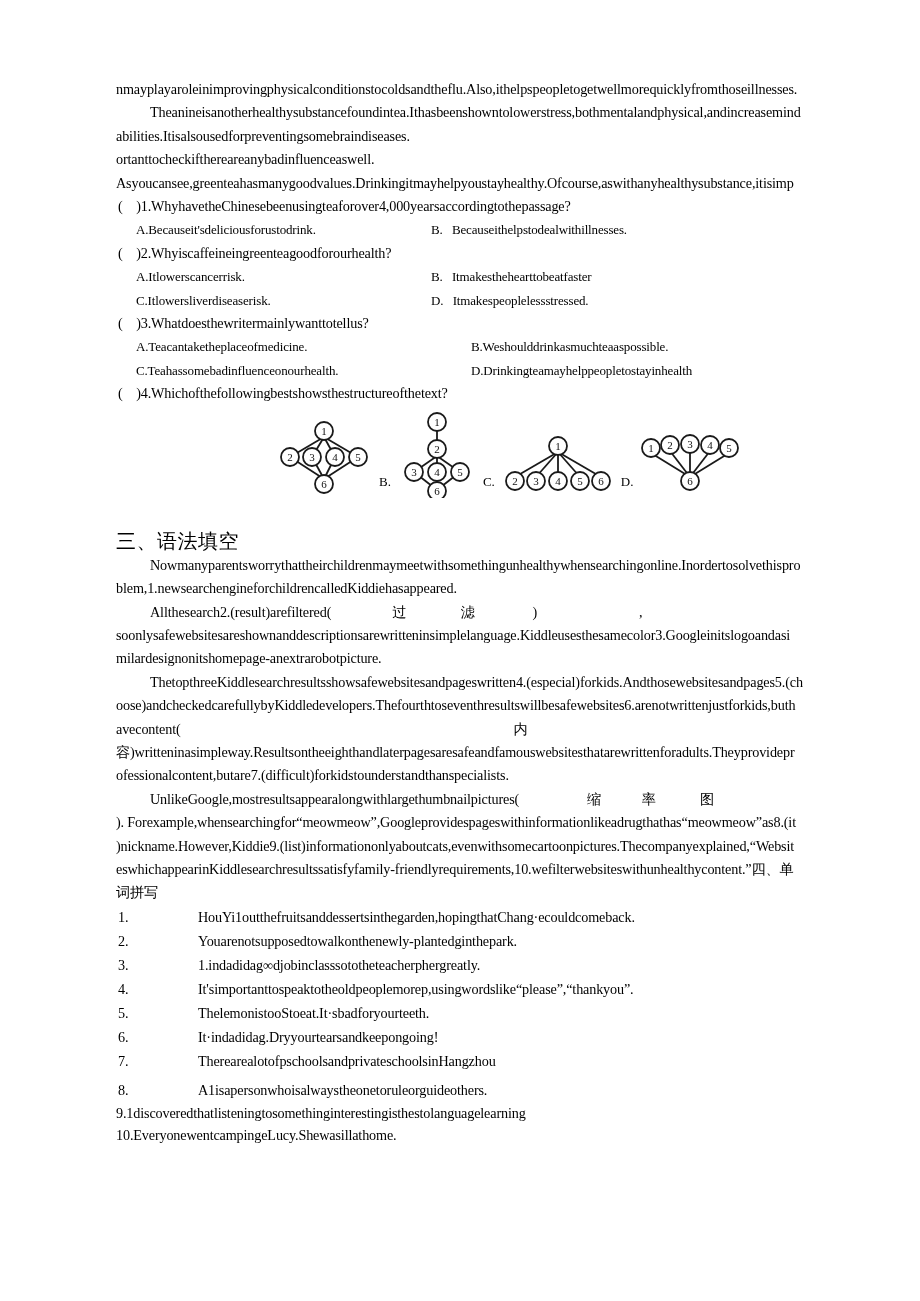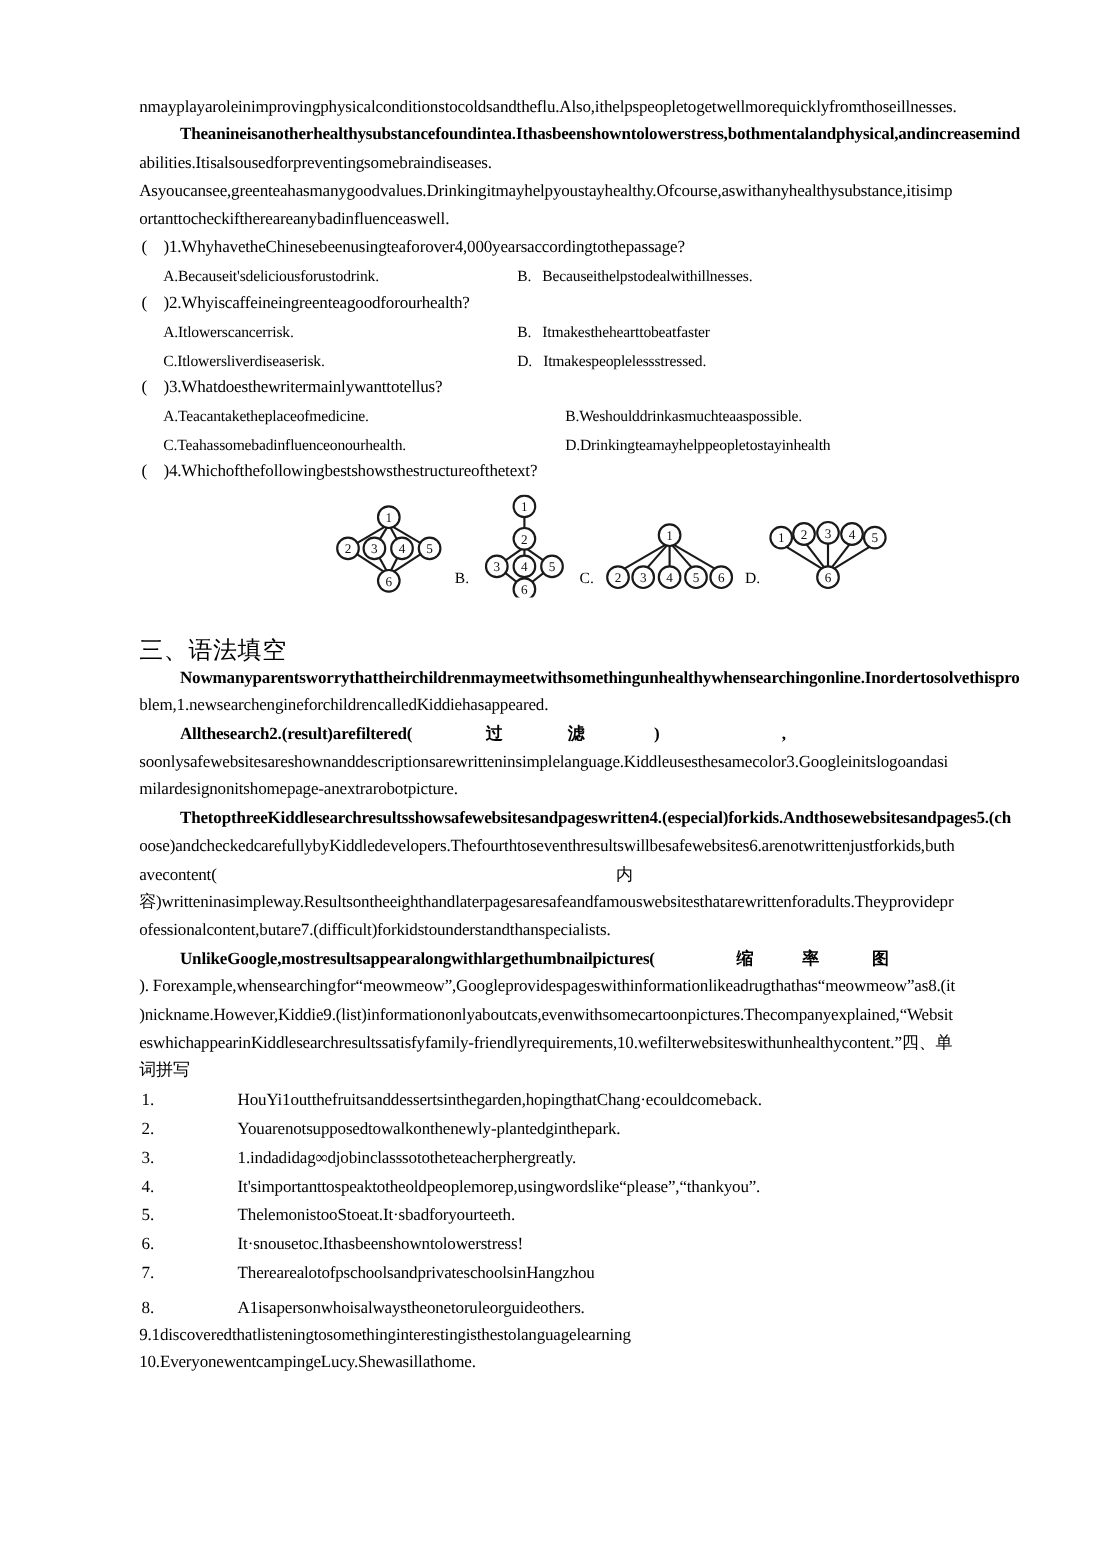--- a/index.html
+++ b/index.html
@@ -23,21 +23,21 @@
     box-sizing: border-box;
     padding: 78px 62px 0 116px;
   }
   .ln {
     font-size: 14.2px;
     line-height: 23.4px;
     letter-spacing: -0.15px;
     white-space: pre;
     margin: 0;
   }
-  .indent { text-indent: 0; padding-left: 34px; font-weight: bold; }
+  .indent { text-indent: 0; padding-left: 34px; }
   .q-line { padding-left: 2px; }
   .opt-row {
     display: flex;
     font-size: 13px;
     line-height: 23.4px;
     letter-spacing: -0.15px;
   }
   .opt-a { width: 315px; padding-left: 20px; box-sizing: border-box; white-space: pre; }
   .opt-b { flex: 1; padding-left: 0px; white-space: pre; }
   .opt-a2 { width: 355px; padding-left: 20px; box-sizing: border-box; white-space: pre; }
@@ -81,22 +81,22 @@
 </style>
 </head>
 <body>
 
 <div class="page">
 
   <div>
     <div class="ln">nmayplayaroleinimprovingphysicalconditionstocoldsandtheflu.Also,ithelpspeopletogetwellmorequicklyfromthoseillnesses.</div>
     <div class="ln indent">Theanineisanotherhealthysubstancefoundintea.Ithasbeenshowntolowerstress,bothmentalandphysical,andincreasemind</div>
     <div class="ln">abilities.Itisalsousedforpreventingsomebraindiseases.</div>
+    <div class="ln">ortanttocheckifthereareanybadinfluenceaswell.</div>
     <div class="ln">Asyoucansee,greenteahasmanygoodvalues.Drinkingitmayhelpyoustayhealthy.Ofcourse,aswithanyhealthysubstance,itisimp</div>
-    <div class="ln">ortanttocheckifthereareanybadinfluenceaswell.</div>
   </div>
 
   <div>
     <div class="ln q-line">(    )1.WhyhavetheChinesebeenusingteaforover4,000yearsaccordingtothepassage?</div>
     <div class="opt-row">
       <span class="opt-a">A.Becauseit'sdeliciousforustodrink.</span>
       <span class="opt-b">B.   Becauseithelpstodealwithillnesses.</span>
     </div>
   </div>
 
@@ -302,21 +302,21 @@
     <div class="numlist-item">
       <span class="numlist-num">4.</span>
       <span class="numlist-txt">It'simportanttospeaktotheoldpeoplemorep,usingwordslike“please”,“thankyou”.</span>
     </div>
     <div class="numlist-item">
       <span class="numlist-num">5.</span>
       <span class="numlist-txt">ThelemonistooStoeat.It·sbadforyourteeth.</span>
     </div>
     <div class="numlist-item">
       <span class="numlist-num">6.</span>
-      <span class="numlist-txt">It·snousetoc.Ithasbeenshowntolowerstress!</span>
+      <span class="numlist-txt">It·indadidag.Dryyourtearsandkeepongoing!</span>
     </div>
     <div class="numlist-item">
       <span class="numlist-num">7.</span>
       <span class="numlist-txt">TherearealotofpschoolsandprivateschoolsinHangzhou</span>
     </div>
     <div style="height:5px"></div>
     <div class="numlist-item">
       <span class="numlist-num">8.</span>
       <span class="numlist-txt">A1isapersonwhoisalwaystheonetoruleorguideothers.</span>
     </div>

